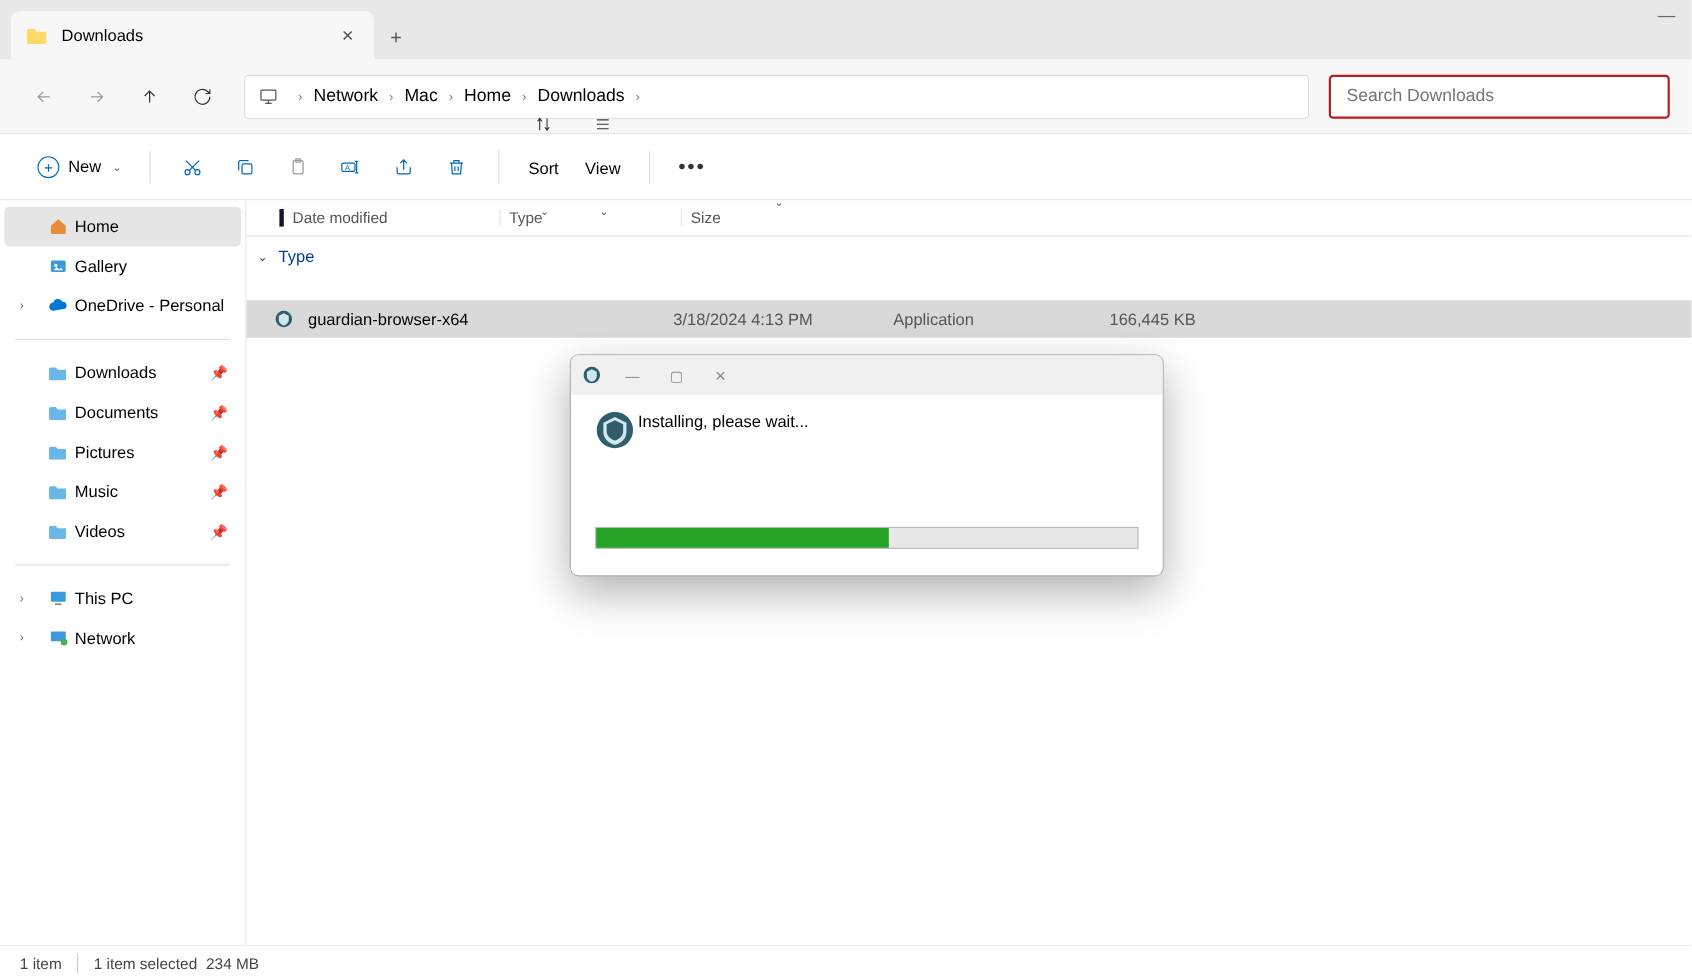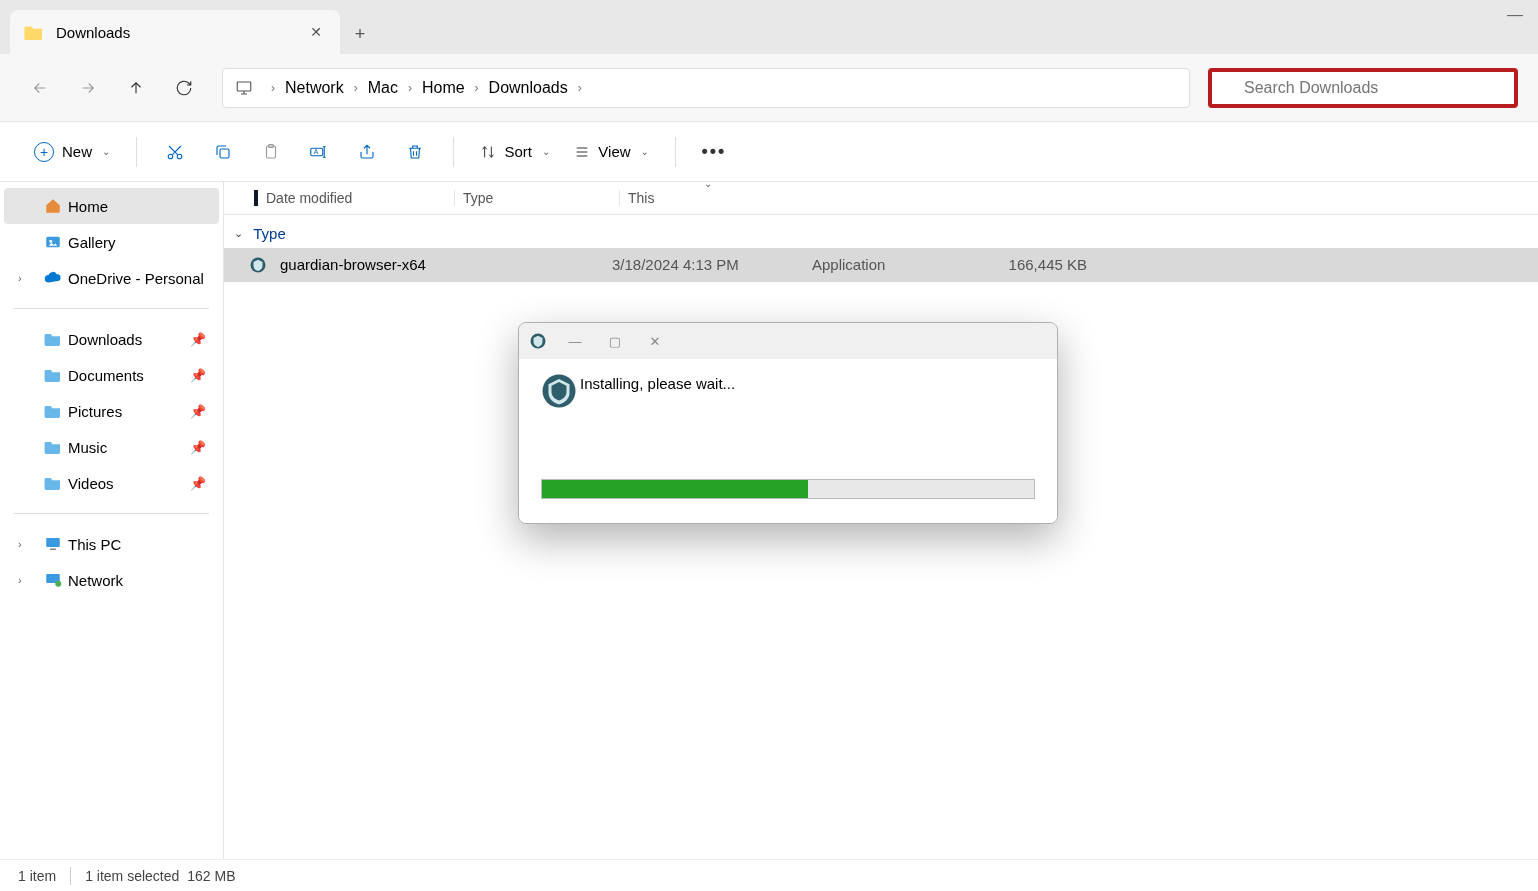--- a/index.html
+++ b/index.html
@@ -16,32 +16,32 @@
     .win-ctrl { width: 46px; height: 30px; display: flex; align-items: center; justify-content: center; color: #666; }
     
     
     .nav-toolbar { height: 68px; background: #f7f7f7; display: flex; align-items: center; padding: 0 20px; gap: 8px; border-bottom: 1px solid #e5e5e5; }
     .nav-btn { width: 40px; height: 40px; display: flex; align-items: center; justify-content: center; color: #999; border-radius: 4px; }
     .nav-btn.active { color: #333; }
     .breadcrumb-box { flex: 1; background: #fff; border: 1px solid #ddd; border-radius: 4px; height: 40px; display: flex; align-items: center; padding: 0 12px; margin: 0 10px; }
     .bc-icon { color: #555; margin-right: 8px; }
     .bc-sep { color: #777; margin: 0 10px; font-size: 12px; }
     .bc-item { color: #000; font-size: 16px; cursor: pointer; }
-    .search-box { width: 310px; background: #fff; border: 4px solid #b91c1c; border-radius: 4px; height: 40px; display: flex; align-items: center; padding: 0 32px; }
+    .search-box { width: 310px; background: #fff; border: 2px solid #b91c1c; border-radius: 4px; height: 40px; display: flex; align-items: center; padding: 0 14px; }
     .search-input { border: none; outline: none; font-size: 16px; color: #666; width: 100%; }
     
     
     .action-toolbar { height: 60px; display: flex; align-items: center; padding: 0 24px; gap: 4px; border-bottom: 1px solid #e5e5e5; }
     .new-btn { display: flex; align-items: center; gap: 8px; padding: 6px 10px; border-radius: 4px; cursor: pointer; }
     .plus-circle { width: 20px; height: 20px; border: 1.5px solid #0067c0; border-radius: 50%; display: flex; align-items: center; justify-content: center; color: #0067c0; font-size: 14px; }
     .new-label { font-size: 15px; }
     .chev-down { font-size: 10px; color: #666; margin-left: 2px; }
     .tb-sep { width: 1px; height: 30px; background: #ddd; margin: 0 12px; }
     .tb-icon { width: 44px; height: 40px; display: flex; align-items: center; justify-content: center; color: #0067c0; cursor: pointer; border-radius: 4px; font-size: 18px; }
-    .tb-combo { display: flex; align-items: center; gap: 8px; padding: 6px 10px; cursor: pointer; border-radius: 4px; }
+    .tb-combo { display: flex; align-items: center; gap: 24px; padding: 6px 10px; cursor: pointer; border-radius: 4px; flex-direction: column; }
     .tb-combo-label { font-size: 15px; }
     .dots { letter-spacing: 2px; font-weight: bold; }
     
     
     .main { display: flex; height: calc(100% - 54px - 68px - 60px - 32px); }
     
     
     .sidebar { width: 224px; border-right: 1px solid #e5e5e5; padding: 6px 4px; overflow-y: auto; }
     .side-item { display: flex; align-items: center; padding: 9px 10px 9px 40px; font-size: 15px; cursor: pointer; border-radius: 4px; position: relative; }
     .side-item.active { background: #e5e5e5; }
@@ -55,21 +55,21 @@
     .filelist { flex: 1; overflow: auto; }
     .col-headers { display: flex; padding: 8px 0 8px 30px; border-bottom: 1px solid #e5e5e5; font-size: 14px; color: #555; position: relative; }
     .col { padding: 0 8px; }
     .col-name { width: 350px; }
     .col-date { width: 200px; border-left: 4px solid #0f172a; }
     .col-type { width: 165px; border-left: 1px solid #e5e5e5; }
     .col-size { width: 110px; border-left: 1px solid #e5e5e5; }
     .sort-ind { position: absolute; left: 480px; top: -4px; font-size: 10px; color: #666; }
     .group-header { display: flex; align-items: center; padding: 10px 10px 6px 10px; font-size: 15px; color: #003e92; }
     .group-chev { font-size: 11px; margin-right: 10px; color: #444; }
-    .file-row { display: flex; align-items: flex-start; padding: 8px 0 8px 12px; font-size: 15px; cursor: pointer; }
+    .file-row { display: flex; align-items: center; padding: 8px 0 8px 12px; font-size: 15px; cursor: pointer; margin-top: 25px; }
     .file-row.selected { background: #d9d9d9; }
     .file-icon { width: 24px; margin: 0 10px; display: flex; justify-content: center; }
     .file-name { width: 332px; }
     .file-date { width: 200px; color: #555; }
     .file-type { width: 165px; color: #555; }
     .file-size { width: 110px; color: #555; text-align: right; }
     
     
     .statusbar { position: absolute; bottom: 0; left: 0; right: 0; height: 32px; display: flex; align-items: center; padding: 0 18px; font-size: 14px; color: #444; border-top: 1px solid #eee; }
     .status-sep { width: 1px; height: 18px; background: #ccc; margin: 0 14px; }
@@ -312,21 +312,21 @@
         </span>
       <span>Network</span>
     </div>
   </div>
 
   <div class="filelist">
     <div class="col-headers">
       <span class="sort-ind">⌄</span>
       <div class="col col-date">Date modified</div>
       <div class="col col-type">Type</div>
-      <div class="col col-size">This</div>
+      <div class="col col-size">Size</div>
     </div>
     <div class="group-header">
       <span class="group-chev">⌄</span>
       <span>Type</span>
     </div>
     <div class="file-row selected">
       <span class="file-icon">
         <svg width="18" height="18" viewBox="0 0 24 24">
             <circle cx="12" cy="12" r="10" fill="#2f5d6b"></circle>
             <path d="M12 5l6 3v5c0 4-3 6-6 7-3-1-6-3-6-7V8z" fill="#d0e8ea"></path>
@@ -338,21 +338,21 @@
       <div class="file-size">166,445 KB</div>
     </div>
   </div>
 </div>
 
 <div class="statusbar">
   <span>1 item</span>
   <div class="status-sep"></div>
   <span>1 item selected</span>
   <span style="width:8px"></span>
-  <span>162 MB</span>
+  <span>234 MB</span>
 </div>
 
 <div class="dialog">
   <div class="dialog-titlebar">
     <span class="dialog-icon">
       <svg width="18" height="18" viewBox="0 0 24 24">
           <circle cx="12" cy="12" r="10" fill="#2f5d6b"></circle>
           <path d="M12 5l6 3v5c0 4-3 6-6 7-3-1-6-3-6-7V8z" fill="#d0e8ea"></path>
         </svg>
     </span>

